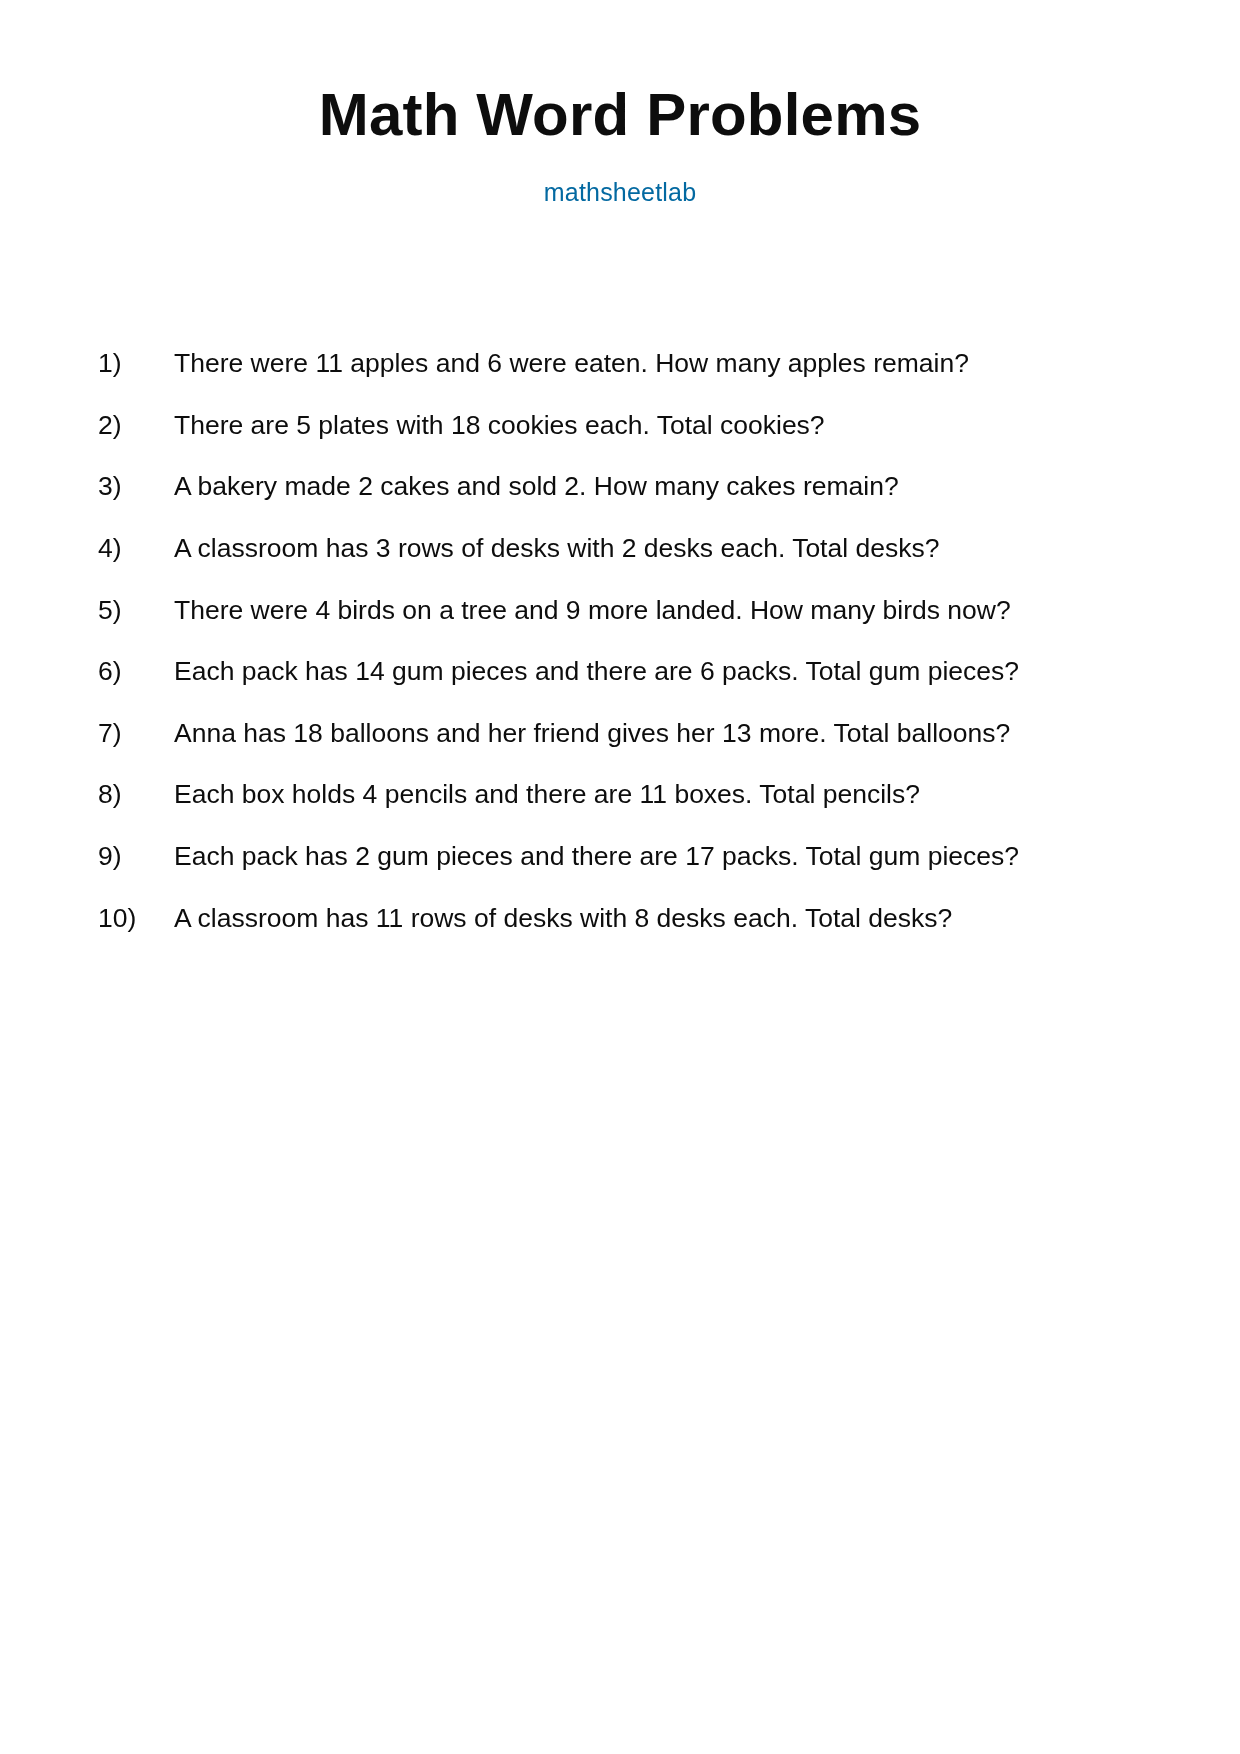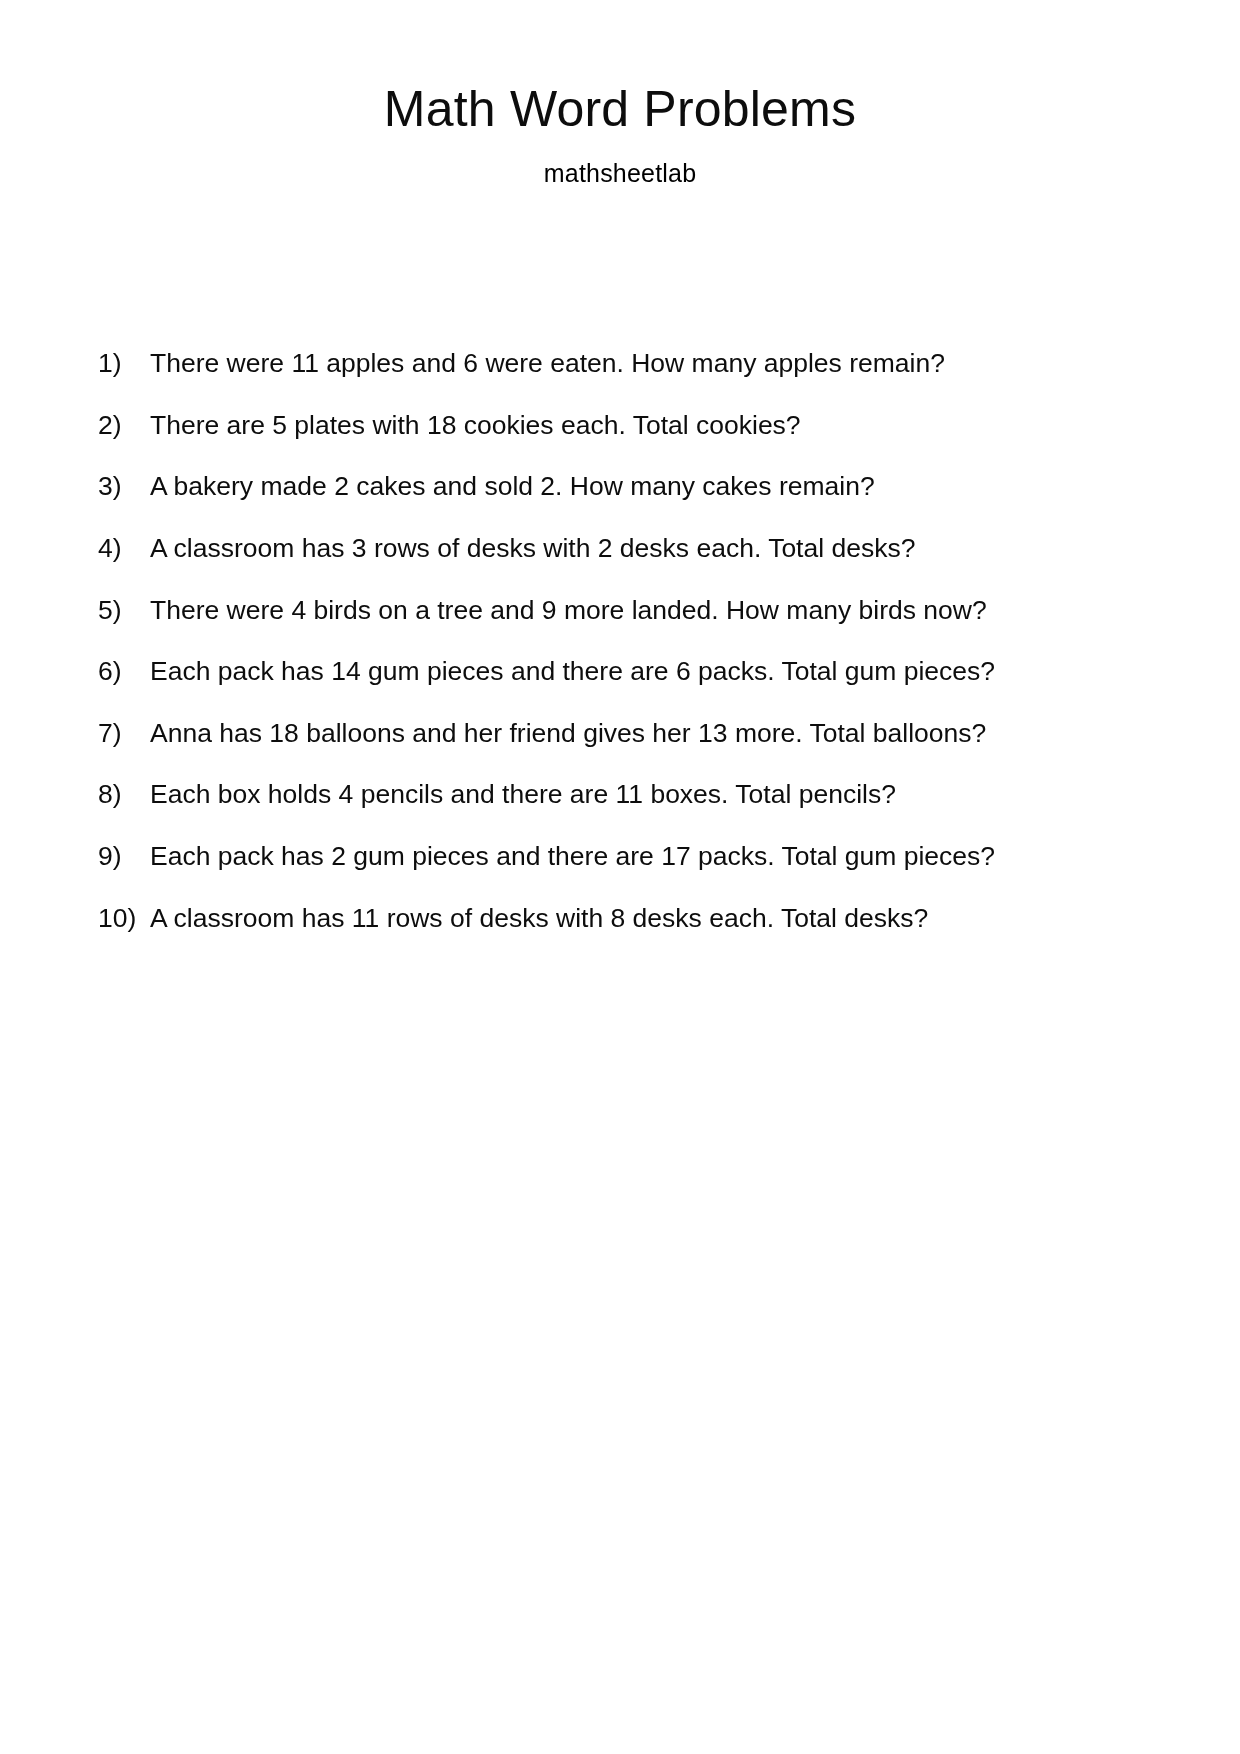--- a/index.html
+++ b/index.html
@@ -18,32 +18,32 @@
     position: relative;
     width: 1240px;
     height: 1754px;
     box-sizing: border-box;
   }
   .header {
     padding-top: 82px;
     text-align: center;
   }
   .title {
-    font-size: 50px;
-    font-weight: 400;
+    font-size: 60px;
+    font-weight: 700;
     letter-spacing: 0.2px;
     line-height: 1.1;
     margin: 0;
     color: #0d0d0d;
   }
   .subtitle {
-    margin: 22px 0 0 0;
+    margin: 30px 0 0 0;
     font-size: 25px;
     font-weight: 400;
-    color: #000000;
+    color: #0369a1;
     letter-spacing: 0.2px;
   }
   .problems {
     margin: 0;
     padding: 0;
     list-style: none;
     position: absolute;
     top: 345px;
     left: 98px;
     width: 1030px;
@@ -56,20 +56,21 @@
     color: #0d0d0d;
     margin-bottom: 24px;
   }
   .problem-number {
     flex: 0 0 auto;
     min-width: 52px;
     white-space: nowrap;
   }
   .problem-text {
     flex: 1 1 auto;
+    margin-left: 24px;
   }
 </style>
 </head>
 <body>
 
 <div class="page">
   <div class="header">
     <h1 class="title">Math Word Problems</h1>
     <p class="subtitle">mathsheetlab</p>
   </div>

